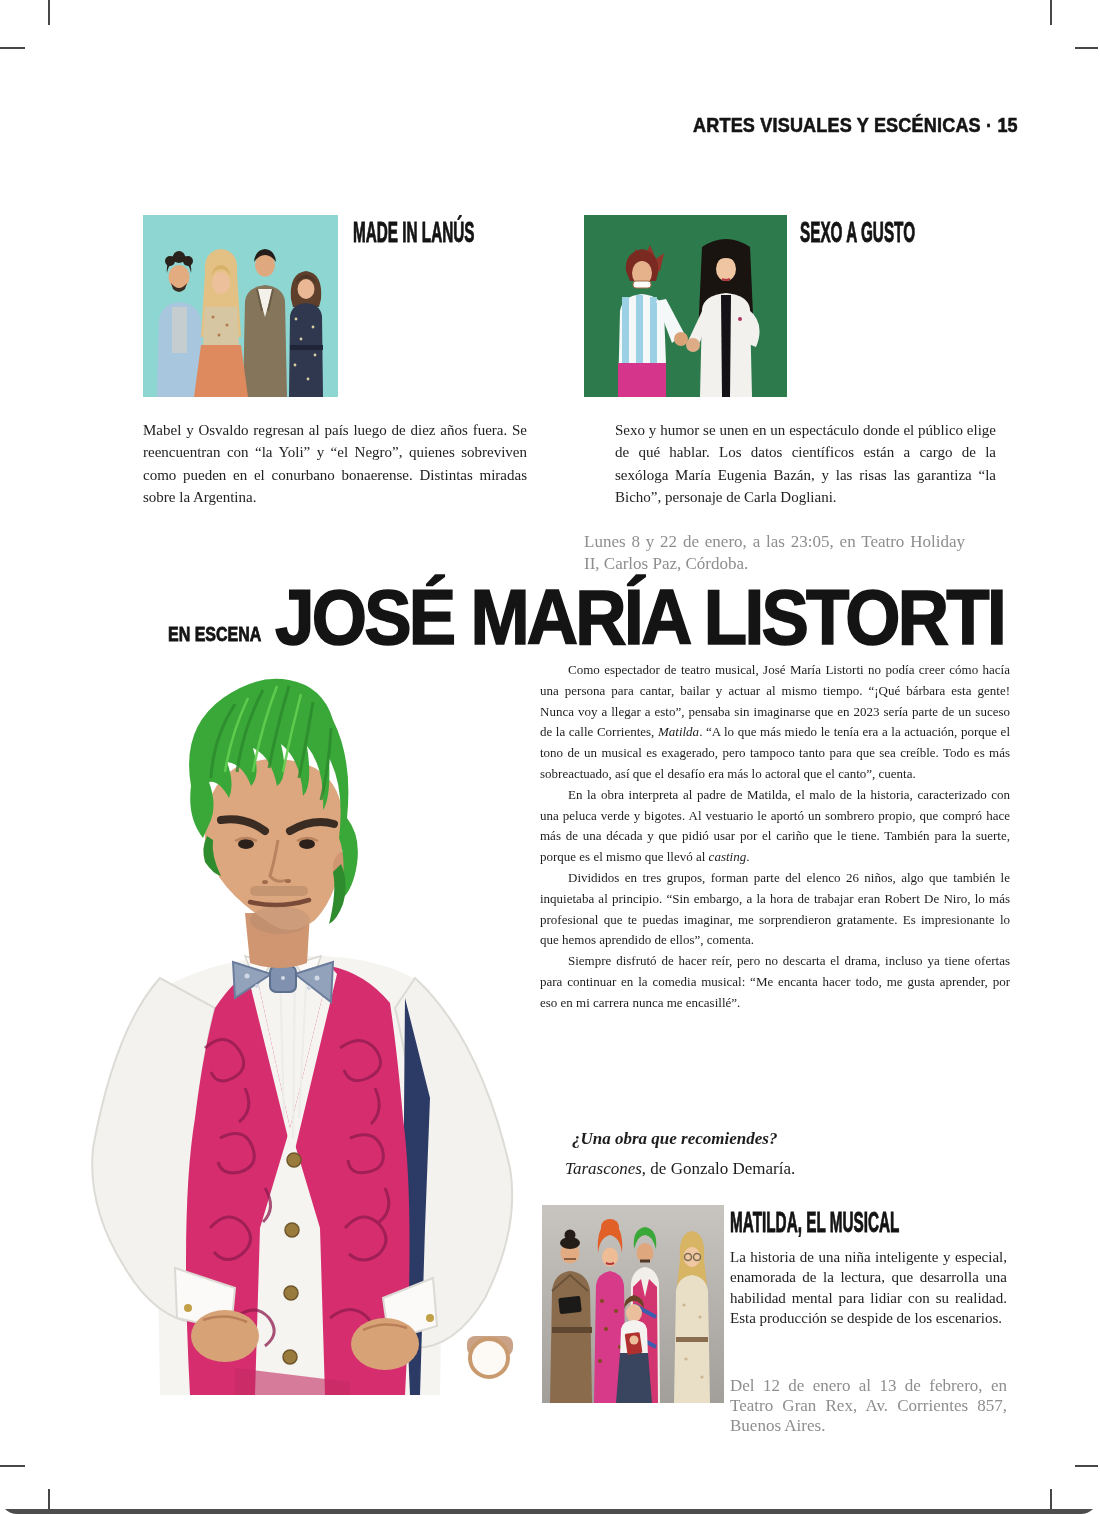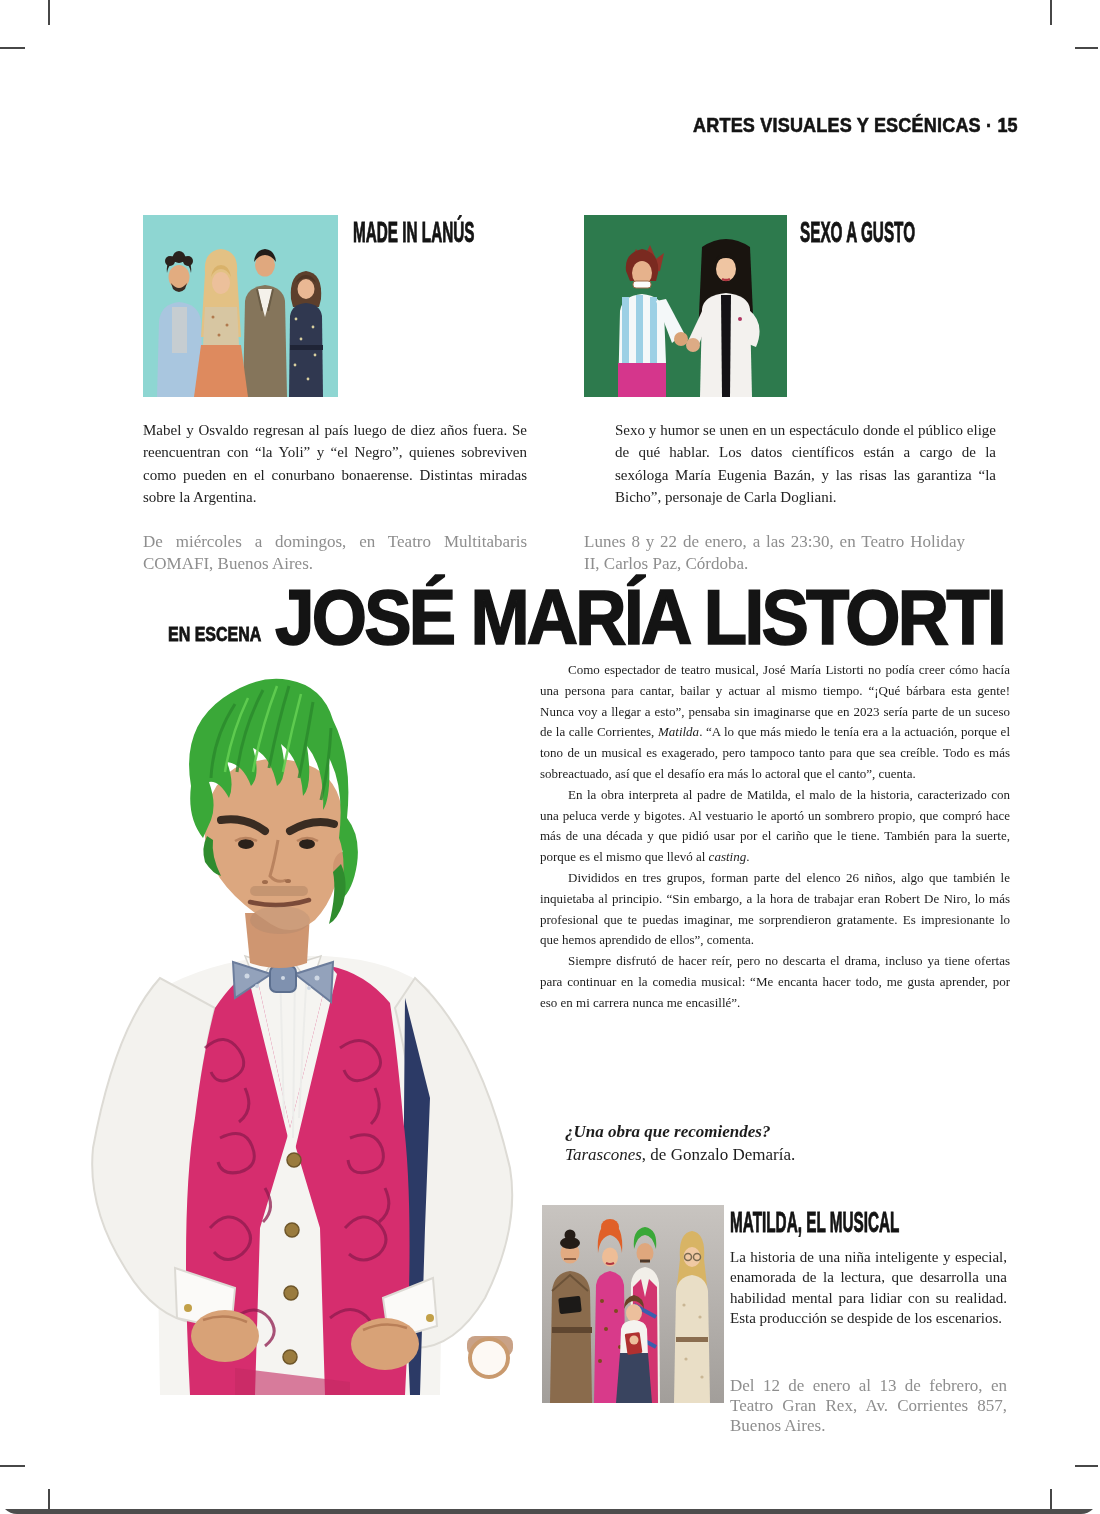--- a/index.html
+++ b/index.html
@@ -26,21 +26,21 @@
   
   .desc{position:absolute;font-size:15px;line-height:22.3px;text-align:justify;color:#222;}
   .sched{position:absolute;font-size:17px;line-height:22.3px;text-align:justify;color:#8e8e8e;}
   .article{
     position:absolute;left:540px;top:660px;width:470px;
     font-size:13px;line-height:20.8px;text-align:justify;color:#1d1d1d;
   }
   .article p{margin:0;text-indent:28px;}
   .it{font-style:italic;}
   .qa{position:absolute;left:565px;top:1121px;width:445px;font-size:17px;line-height:22.5px;}
-  .qa .q{font-weight:700;font-style:italic;margin:0;}
+  .qa .q{font-weight:700;font-style:italic;margin:7px;}
   .qa .a{margin:0;}
   .photo{position:absolute;display:block;}
 </style>
 </head>
 <body>
 
 <div class="page">
 
   <div class="mark" style="left:48px;top:0;width:2px;height:25px;"></div>
   <div class="mark" style="left:0;top:47px;width:25px;height:2px;"></div>
@@ -98,21 +98,20 @@
           <circle cx="158" cy="124" r="1.4"></circle>
           <circle cx="172" cy="140" r="1.4"></circle>
           <circle cx="152" cy="150" r="1.4"></circle>
           <circle cx="165" cy="164" r="1.4"></circle>
         </g>
       <rect x="147" y="130" width="33" height="5" fill="#1f2436"></rect>
     </g>
   </svg>
   <div class="cond sec-title" style="position:absolute;left:353px;top:217px;">MADE IN LANÚS</div>
   <div class="desc" style="left:143px;top:419px;width:384px;">Mabel y Osvaldo regresan al país luego de diez años fuera. Se reencuentran con “la Yoli” y “el Negro”, quienes sobreviven como pueden en el conurbano bonaerense. Distintas miradas sobre la Argentina.</div>
-  <div class="sched" style="left:143px;top:531px;width:384px;">De miércoles a domingos, en Teatro Multitabaris COMAFI, Buenos Aires.</div>
 
   <svg class="photo" style="left:584px;top:215px;" width="203" height="182" viewBox="0 0 203 182">
     <rect width="203" height="182" fill="#2d7a4d"></rect>
 
     <g>
       <path d="M44,50 L52,34 L60,42 L66,30 L72,44 L80,38 L76,56 L46,60 Z" fill="#93352a"></path>
       <path d="M42,56 Q40,38 58,34 Q76,38 74,58 L72,66 L46,66 Z" fill="#7a2a20"></path>
       <ellipse cx="58" cy="58" rx="10" ry="12" fill="#e6b28c"></ellipse>
       <rect x="49" y="66" width="18" height="7" rx="3" fill="#fdfdfb" stroke="#9c6a48" stroke-width="1"></rect>
       <path d="M34,182 L36,96 Q38,81 58,79 Q78,81 80,96 L82,148 L34,148 Z" fill="#f4f8f9"></path>
@@ -134,21 +133,21 @@
       <path d="M116,182 L118,94 Q120,80 142,78 Q164,80 166,94 L168,182 Z" fill="#f3f1ee"></path>
       <polygon points="137,80 147,80 146,182 138,182" fill="#141216"></polygon>
       <circle cx="156" cy="104" r="2" fill="#b03560"></circle>
       <polygon points="120,92 130,90 114,132 104,126" fill="#f3f1ee"></polygon>
       <circle cx="109" cy="130" r="7" fill="#ddab85"></circle>
       <path d="M164,94 Q182,108 172,132 L162,128 Q170,112 158,100 Z" fill="#f3f1ee"></path>
     </g>
   </svg>
   <div class="cond sec-title" style="position:absolute;left:800px;top:217px;">SEXO A GUSTO</div>
   <div class="desc" style="left:615px;top:419px;width:381px;">Sexo y humor se unen en un espectáculo donde el público elige de qué hablar. Los datos científicos están a cargo de la sexóloga María Eugenia Bazán, y las risas las garantiza “la Bicho”, personaje de Carla Dogliani.</div>
-  <div class="sched" style="left:584px;top:531px;width:381px;">Lunes 8 y 22 de enero, a las 23:30, en Teatro Holiday II, Carlos Paz, Córdoba.</div>
+  <div class="sched" style="left:584px;top:531px;width:381px;">Lunes 8 y 22 de enero, a las 23:05, en Teatro Holiday II, Carlos Paz, Córdoba.</div>
 
   <div class="cond kicker">EN ESCENA</div>
   <div class="cond big-title">JOSÉ MARÍA LISTORTI</div>
 
   <svg class="photo" style="left:85px;top:668px;" width="435" height="727" viewBox="0 0 435 727">
     <rect width="435" height="727" fill="#ffffff"></rect>
 
     <g>
       <path d="M60,330 Q120,292 195,288 L240,288 Q310,292 345,322 L360,420 L355,727 L75,727 L70,430 Z" fill="#f5f4f1"></path>
       <path d="M75,310 Q30,360 8,480 Q2,540 40,600 Q70,650 110,655 L150,640 Q100,560 110,470 Q115,400 130,340 Z" fill="#f3f2ee" stroke="#dddbd5" stroke-width="2"></path>

